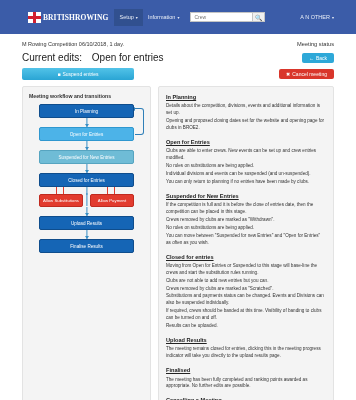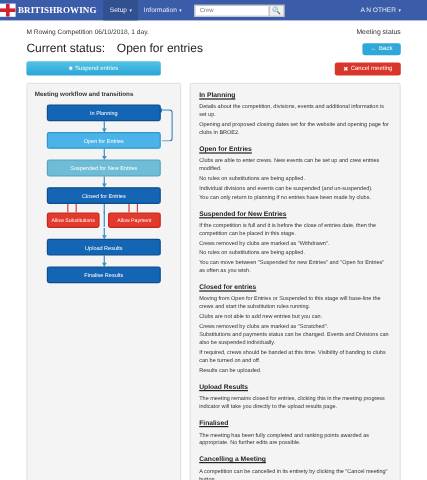--- a/index.html
+++ b/index.html
@@ -6,24 +6,25 @@
   html, body {
     margin: 0; padding: 0;
     width: 356px; height: 400px;
     background: #ffffff;
     font-family: "Liberation Sans", sans-serif;
     overflow: hidden;
   }
 
   
   .navbar {
-    height: 17px;
+    height: 34px;
     background: #3b5ca8;
     display: flex;
     align-items: center;
+    padding-left: 28px;
     position: relative;
   }
   .brand { display: flex; align-items: center; gap: 2px; margin-right: 6px; }
   .brand-logo {
     width: 13px; height: 11px;
     background: #ffffff;
     position: relative;
     overflow: hidden;
     flex: none;
   }
@@ -195,21 +196,21 @@
 
 <div class="page">
 
   <div class="meta-row">
     <div class="meta-left">M Rowing Competition 06/10/2018, 1 day.</div>
     <div class="meta-right">Meeting status</div>
   </div>
 
   <div class="status-row">
     <div class="status-title">
-      <span>Current status:</span>
+      <span>Current edits:</span>
       <span class="val">Open for entries</span>
     </div>
     <button class="btn btn-back">
       <span>←</span>
       <span>Back</span>
     </button>
   </div>
 
   <div class="action-row">
     <button class="btn btn-suspend">

